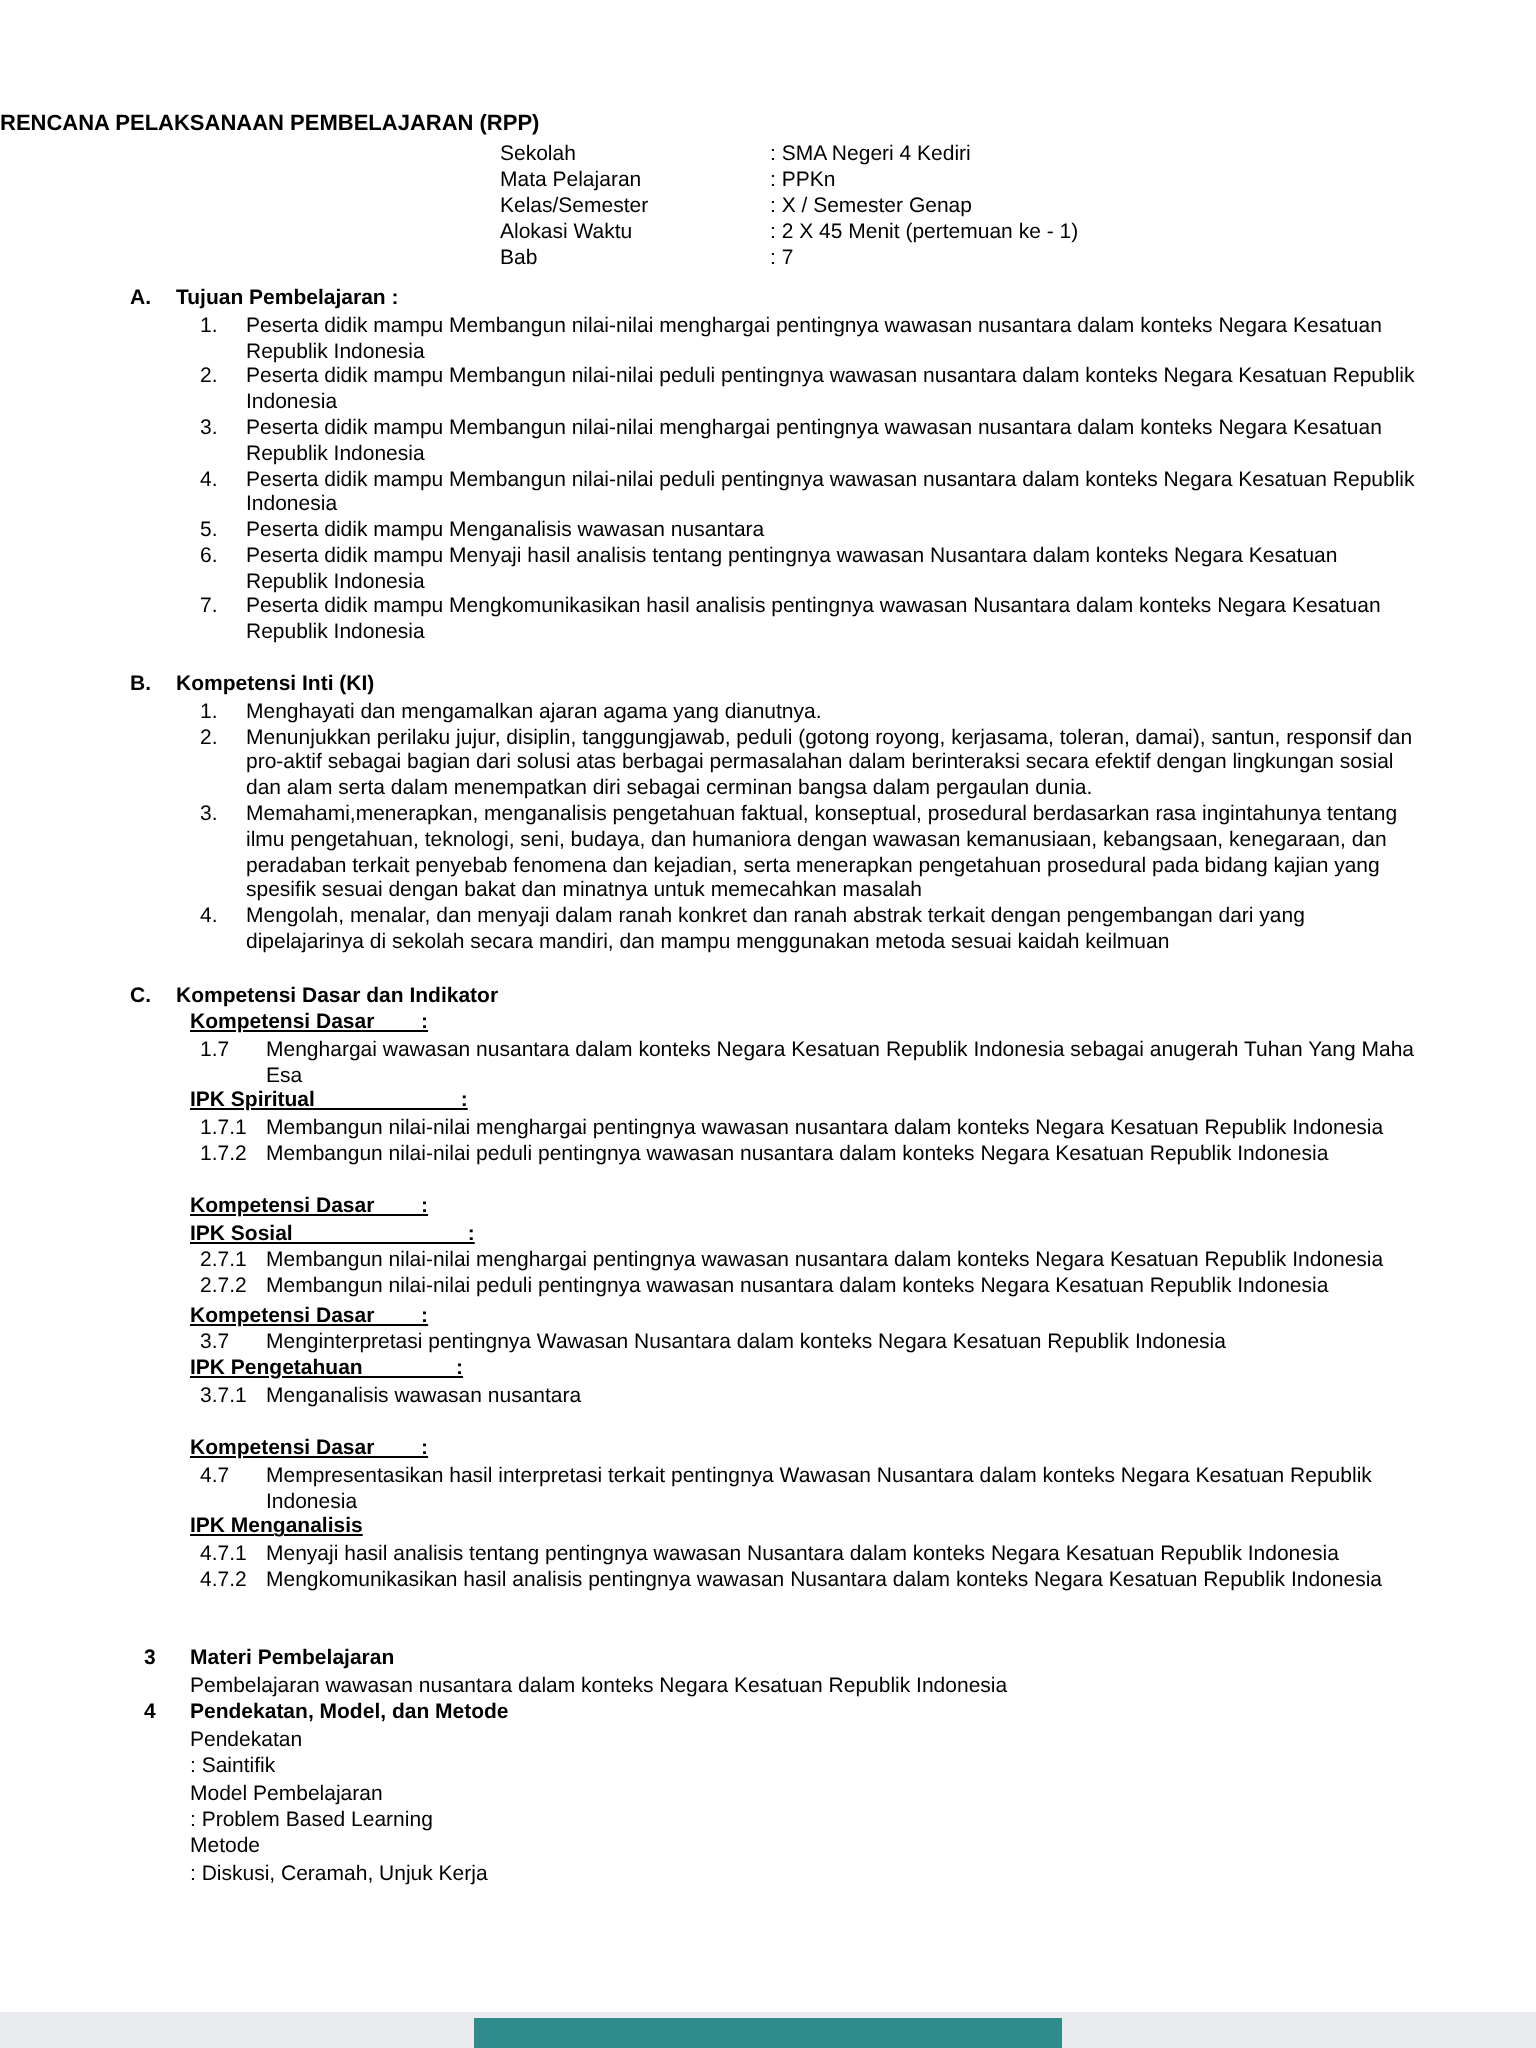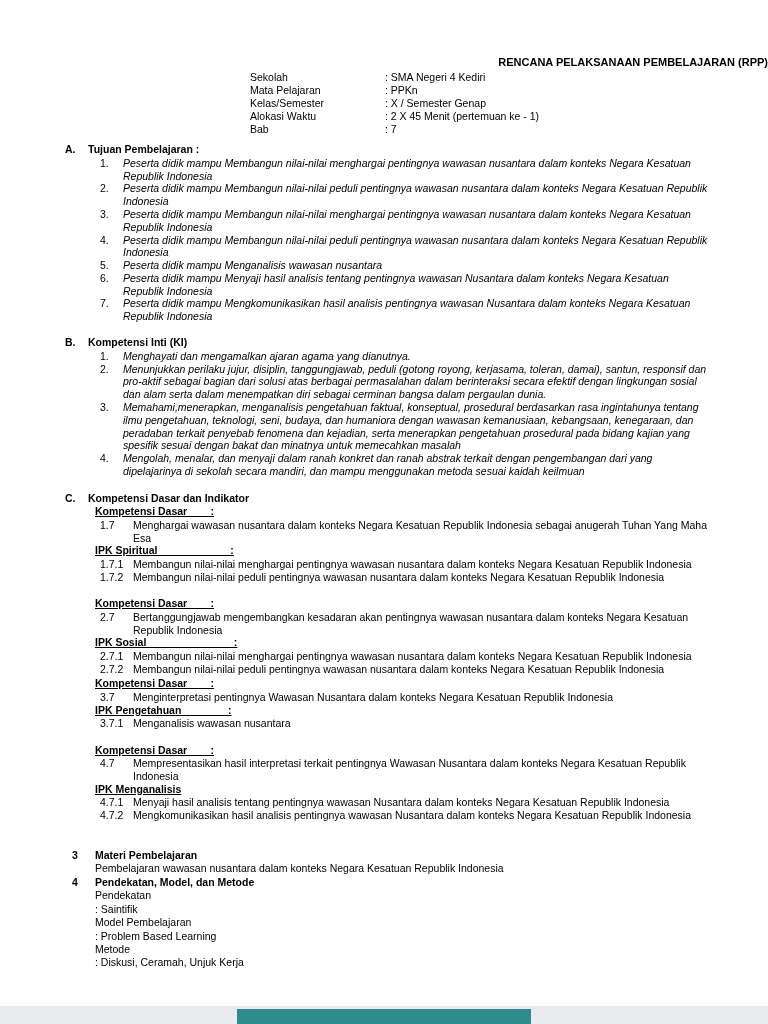--- a/index.html
+++ b/index.html
@@ -13,36 +13,36 @@
   }
   .page {
     position: absolute;
     top: 0; left: 0;
     width: 768px; height: 1006px;
     background: #ffffff;
   }
   .title {
     font-size: 11px;
     font-weight: bold;
-    text-align: right;
+    text-align: left;
     padding-top: 56px;
   }
   .meta { margin: 3px 0 0 250px; font-size: 10.5px; line-height: 1.24; }
   .meta-row { display: flex; }
   .meta-label { width: 135px; flex: none; }
   .sec { margin-left: 65px; margin-right: 60px; }
   .sec-a { margin-top: 7px; }
   .sec-b { margin-top: 13px; }
   .sec-c { margin-top: 14px; }
   .sec-heading { display: flex; font-weight: bold; font-size: 10.5px; line-height: 1.3; }
   .sec-letter { width: 23px; flex: none; }
   .list { margin-left: 35px; }
   .li { display: flex; font-size: 10.5px; line-height: 1.22; }
   .li-num { width: 23px; flex: none; }
-  .li-text { flex: 1; font-style: italic; }
+  .li-text { flex: 1; }
   .c-group-1, .c-group-3 { margin-bottom: 14px; }
   .c-group-2 { margin-bottom: 2px; }
   .c-sub {
     font-weight: bold;
     white-space: pre-wrap;
     margin-left: 30px;
     font-size: 10.5px;
     line-height: 1.28;
     text-decoration: underline;
   }
@@ -179,24 +179,20 @@
         <div class="c-text">Membangun nilai-nilai menghargai pentingnya wawasan nusantara dalam konteks Negara Kesatuan Republik Indonesia</div>
       </div>
       <div class="c-item">
         <span class="c-num">1.7.2</span>
         <div class="c-text">Membangun nilai-nilai peduli pentingnya wawasan nusantara dalam konteks Negara Kesatuan Republik Indonesia</div>
       </div>
     </div>
 
     <div class="c-group-2">
       <div class="c-sub">Kompetensi Dasar        :</div>
-      <div class="c-item">
-        <span class="c-num">2.7</span>
-        <div class="c-text">Bertanggungjawab mengembangkan kesadaran akan pentingnya wawasan nusantara dalam konteks Negara Kesatuan Republik Indonesia</div>
-      </div>
       <div class="c-sub">IPK Sosial                              :</div>
       <div class="c-item">
         <span class="c-num">2.7.1</span>
         <div class="c-text">Membangun nilai-nilai menghargai pentingnya wawasan nusantara dalam konteks Negara Kesatuan Republik Indonesia</div>
       </div>
       <div class="c-item">
         <span class="c-num">2.7.2</span>
         <div class="c-text">Membangun nilai-nilai peduli pentingnya wawasan nusantara dalam konteks Negara Kesatuan Republik Indonesia</div>
       </div>
     </div>

